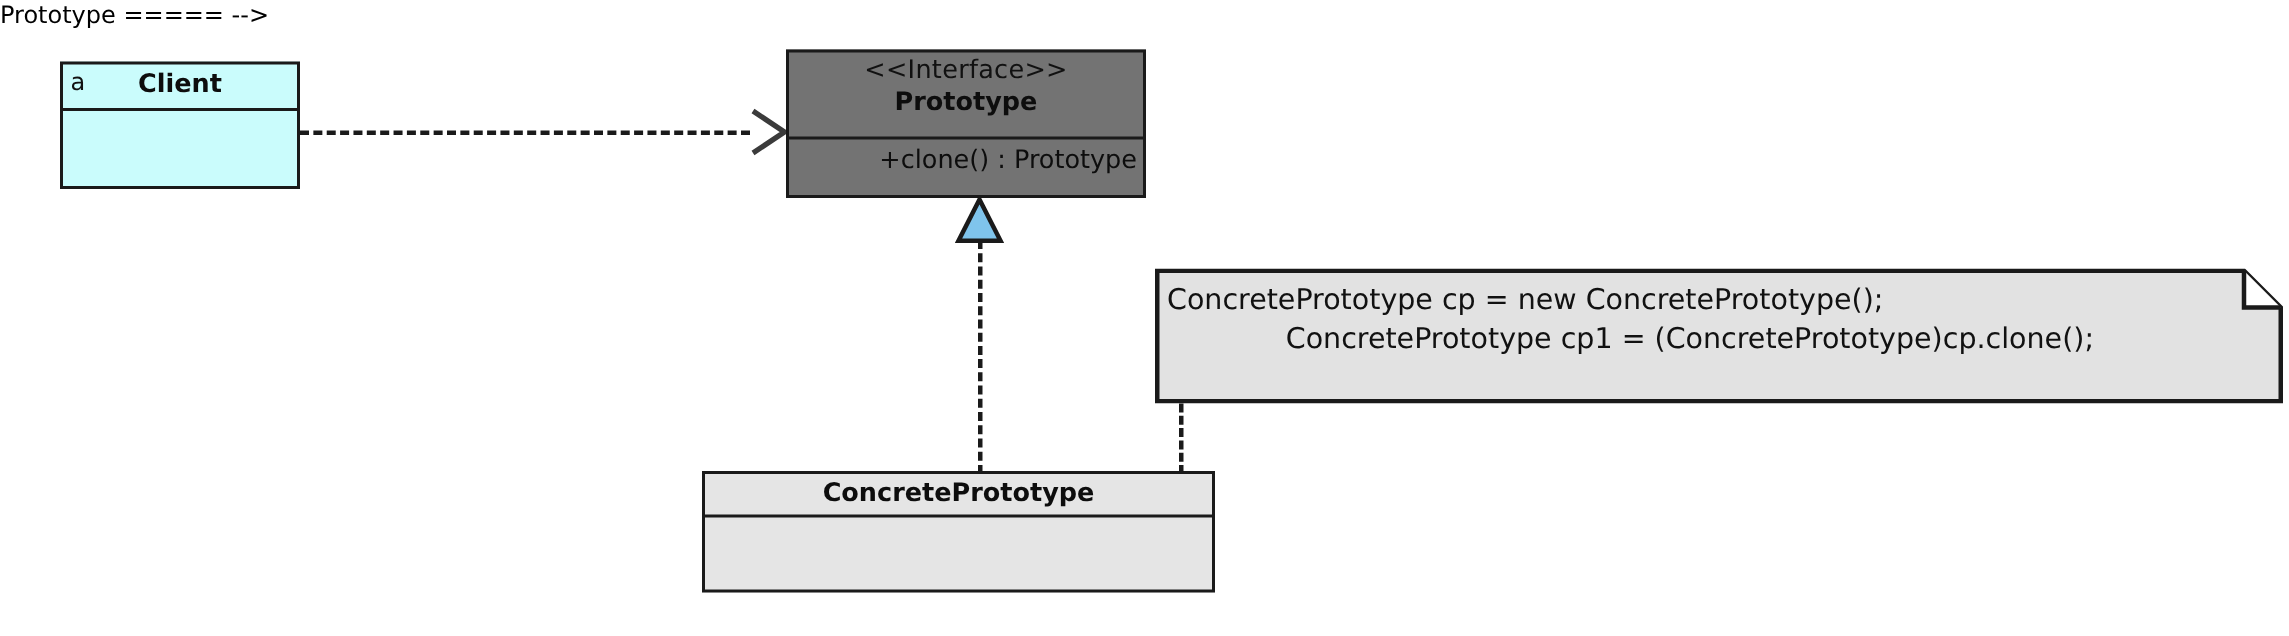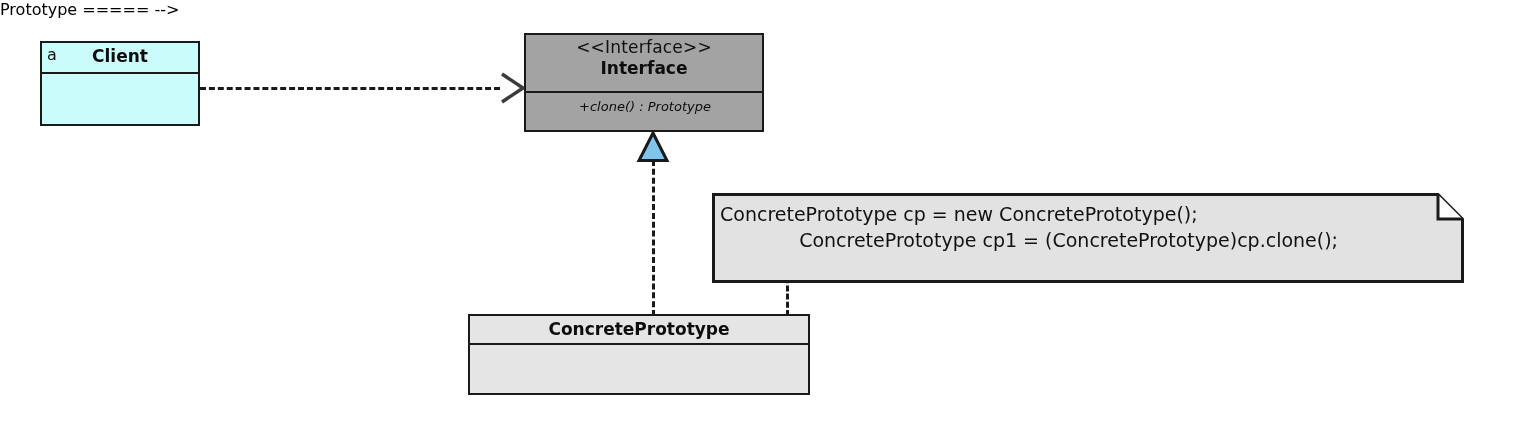--- a/index.html
+++ b/index.html
@@ -49,68 +49,66 @@
     left: 5px;
     top: 2px;
     font-size: 16px;
     line-height: 19px;
     font-weight: normal;
     color: #111;
   }
   .uml-compartment {
     box-sizing: border-box;
     padding: 3px 4px 4px 6px;
-    text-align: center;
-    font-size: 13px;
+    text-align: right;
+    font-size: 17px;
     line-height: 22px;
     color: #0d0d0d;
-    font-style: italic;
   }
   .uml-compartment.empty { padding: 0; }
 
   
   #client-box {
     left: 40px;
     top: 41px;
     width: 160px;
     height: 85px;
     background: #cafcfc;
   }
   #client-box .uml-header { height: 31px; }
   #client-box .uml-compartment { height: 50px; }
 
   #prototype-box {
     left: 524px;
     top: 33px;
     width: 240px;
     height: 99px;
-    background: #a3a3a3;
+    background: #737373;
   }
   #prototype-box .uml-header { height: 58px; padding-top: 2px; }
   #prototype-box .uml-compartment { height: 37px; }
 
   #concrete-box {
     left: 468px;
     top: 314px;
     width: 342px;
     height: 81px;
     background: #e5e5e5;
   }
   #concrete-box .uml-header { height: 29px; }
   #concrete-box .uml-compartment { height: 48px; }
 
   
   #note {
     position: absolute;
-    left: 712px;
+    left: 770px;
     top: 179px;
     width: 636px;
     height: 90px;
     z-index: 3;
-    margin-top: 14px;
   }
   #note svg { position: absolute; inset: 0; }
   .note-text {
     position: absolute;
     left: 8px;
     top: 8px;
     right: 10px;
     font-size: 19px;
     line-height: 26px;
     color: #111;
@@ -157,21 +155,21 @@
       <span class="uml-corner-tag">a</span>
       <span class="uml-title">Client</span>
     </div>
     <div class="uml-compartment empty"></div>
   </div>
 
   
   <div class="uml-box" id="prototype-box">
     <div class="uml-header">
       <span class="uml-stereotype">&lt;&lt;Interface&gt;&gt;</span>
-      <span class="uml-title">Interface</span>
+      <span class="uml-title">Prototype</span>
     </div>
     <div class="uml-compartment">
       <div>+clone() : Prototype</div>
     </div>
   </div>
 
   
   <div class="uml-box" id="concrete-box">
     <div class="uml-header">
       <span class="uml-title">ConcretePrototype</span>

